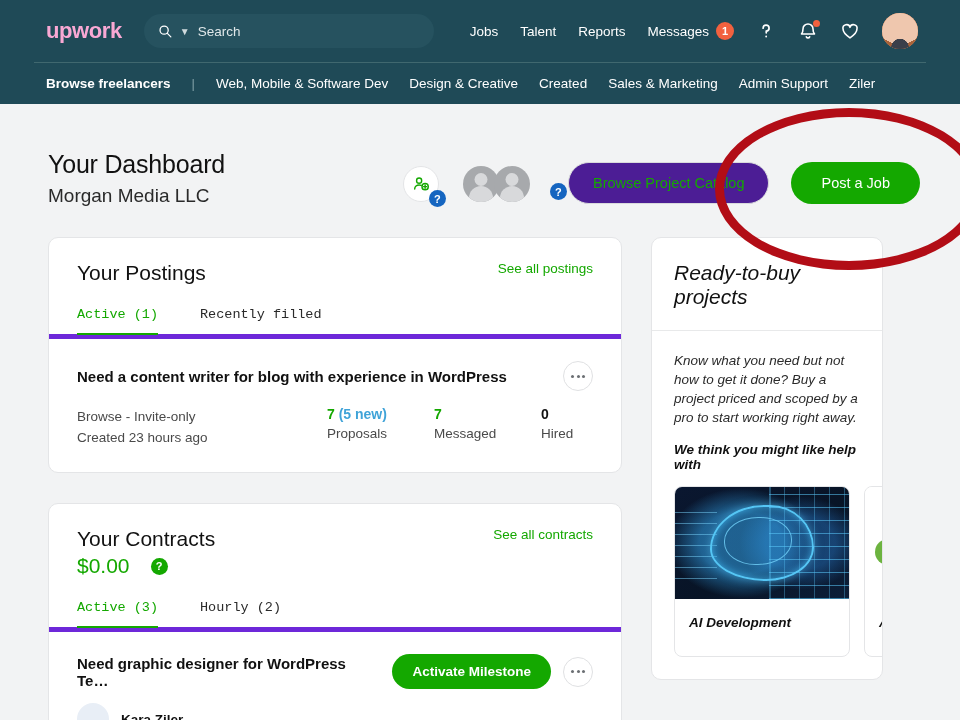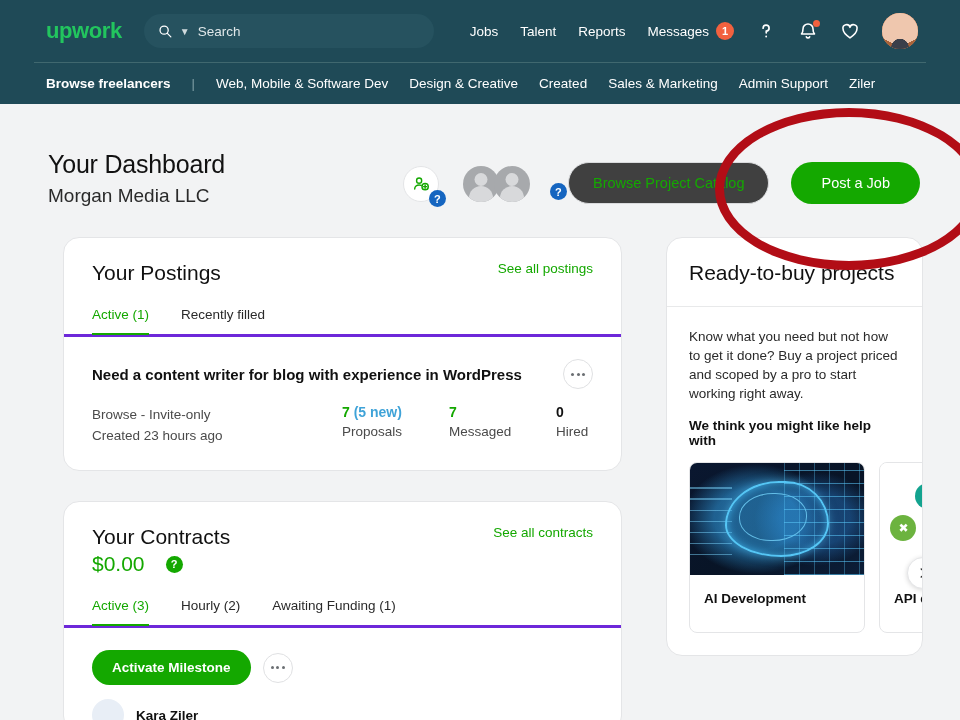--- a/index.html
+++ b/index.html
@@ -16,21 +16,21 @@
     background: #1f4a57;
     height: 104px;
     position: relative;
   }
   .nav-row1 {
     height: 62px;
     display: flex; align-items: center;
     padding: 0 20px 0 46px;
   }
   .logo {
-    color: #22c55e; font-size: 22px; font-weight: 700;
+    color: #f9a8d4; font-size: 22px; font-weight: 700;
     letter-spacing: -0.4px; margin-right: 22px;
     font-family: "Liberation Sans", sans-serif;
   }
   .searchbar {
     width: 290px; height: 34px;
     background: #26525f;
     border-radius: 18px;
     display: flex; align-items: center;
     padding: 0 14px; gap: 8px;
   }
@@ -122,21 +122,21 @@
     background: #1565c0; color: #fff; font-size: 11px; font-weight: 700;
     display: flex; align-items: center; justify-content: center;
     margin-left: 10px; align-self: flex-end; margin-bottom: 2px;
   }
 
   .head-actions {
     margin-left: auto; display: flex; align-items: center; gap: 22px;
     margin-top: 12px;
   }
   .btn-outline {
-    background: #404040; border: 1px solid #d9dadc; color: #14a800;
+    background: #4c1d95; border: 1px solid #d9dadc; color: #14a800;
     font-size: 14.5px; font-weight: 500;
     padding: 12px 24px; border-radius: 22px; cursor: pointer;
     white-space: nowrap;
   }
   .btn-green {
     background: #14a800; border: none; color: #fff;
     font-size: 14.5px; font-weight: 500;
     padding: 13px 30px; border-radius: 22px; cursor: pointer;
     white-space: nowrap;
   }
@@ -149,46 +149,46 @@
     pointer-events: none; z-index: 40;
   }
 
   
   .main {
     display: flex; gap: 29px;
     padding: 30px 40px 0 48px;
     align-items: flex-start;
   }
   .col-left { width: 574px; flex: none; }
-  .col-right { width: 272px; flex: none; }
+  .col-right { width: 232px; flex: none; font-style: italic; }
 
   .card {
-    background: #fff; border: 1px solid #e4e5e7; border-radius: 16px;
+    background: #fff; border: 1px solid #e4e5e7; border-radius: 10px;
     overflow: hidden;
-    margin-left: 15px;
   }
   .card + .card { margin-top: 30px; }
 
   .card-head {
     padding: 23px 28px 0 28px;
     display: flex; align-items: flex-start; justify-content: space-between;
   }
   .card-title { font-size: 21px; font-weight: 400; color: #111; }
   .card-link { color: #14a800; font-size: 13.5px; text-decoration: none; cursor: pointer; }
 
   .money { color: #14a800; font-size: 21px; font-weight: 500; padding: 3px 28px 0 28px; display: flex; align-items: center; gap: 21px; }
   .qgreen {
     width: 17px; height: 17px; border-radius: 50%; background: #14a800;
     color: #fff; font-size: 11px; font-weight: 700;
     display: flex; align-items: center; justify-content: center;
   }
 
   .tabs {
-    display: flex; gap: 32px; padding: 22px 28px 0 28px;
-    border-bottom: 3px solid #6d28d9;
+    display: flex; gap: 42px; padding: 22px 28px 0 28px;
+    border-bottom: 5px solid #6d28d9;
+    font-family: Liberation Mono, monospace;
   }
   .tab {
     font-size: 13.5px; color: #2a2a2a; padding-bottom: 11px;
     cursor: pointer; border-bottom: 2px solid transparent; margin-bottom: -1px;
   }
   .tab.active { color: #14a800; border-bottom-color: #14a800; }
 
   .posting { padding: 22px 28px 24px 28px; }
   .posting-top { display: flex; align-items: center; justify-content: space-between; gap: 12px; }
   .posting-title { font-size: 15px; font-weight: 700; color: #111; }
@@ -435,24 +435,24 @@
         </div>
 
         <div class="money">
           <span>$0.00</span>
           <span class="qgreen">?</span>
         </div>
 
         <div class="tabs">
           <div class="tab active">Active (3)</div>
           <div class="tab">Hourly (2)</div>
-          <div class="tab">Awaiting Funding (1)</div>
         </div>
 
         <div class="contract-row">
+          <div class="contract-title">Need graphic designer for WordPress Te…</div>
           <div style="display:flex;align-items:center;gap:12px;">
             <button class="btn-milestone">Activate Milestone</button>
             <div class="dots-btn">
                 <i></i>
                 <i></i>
                 <i></i>
               </div>
           </div>
         </div>
 

